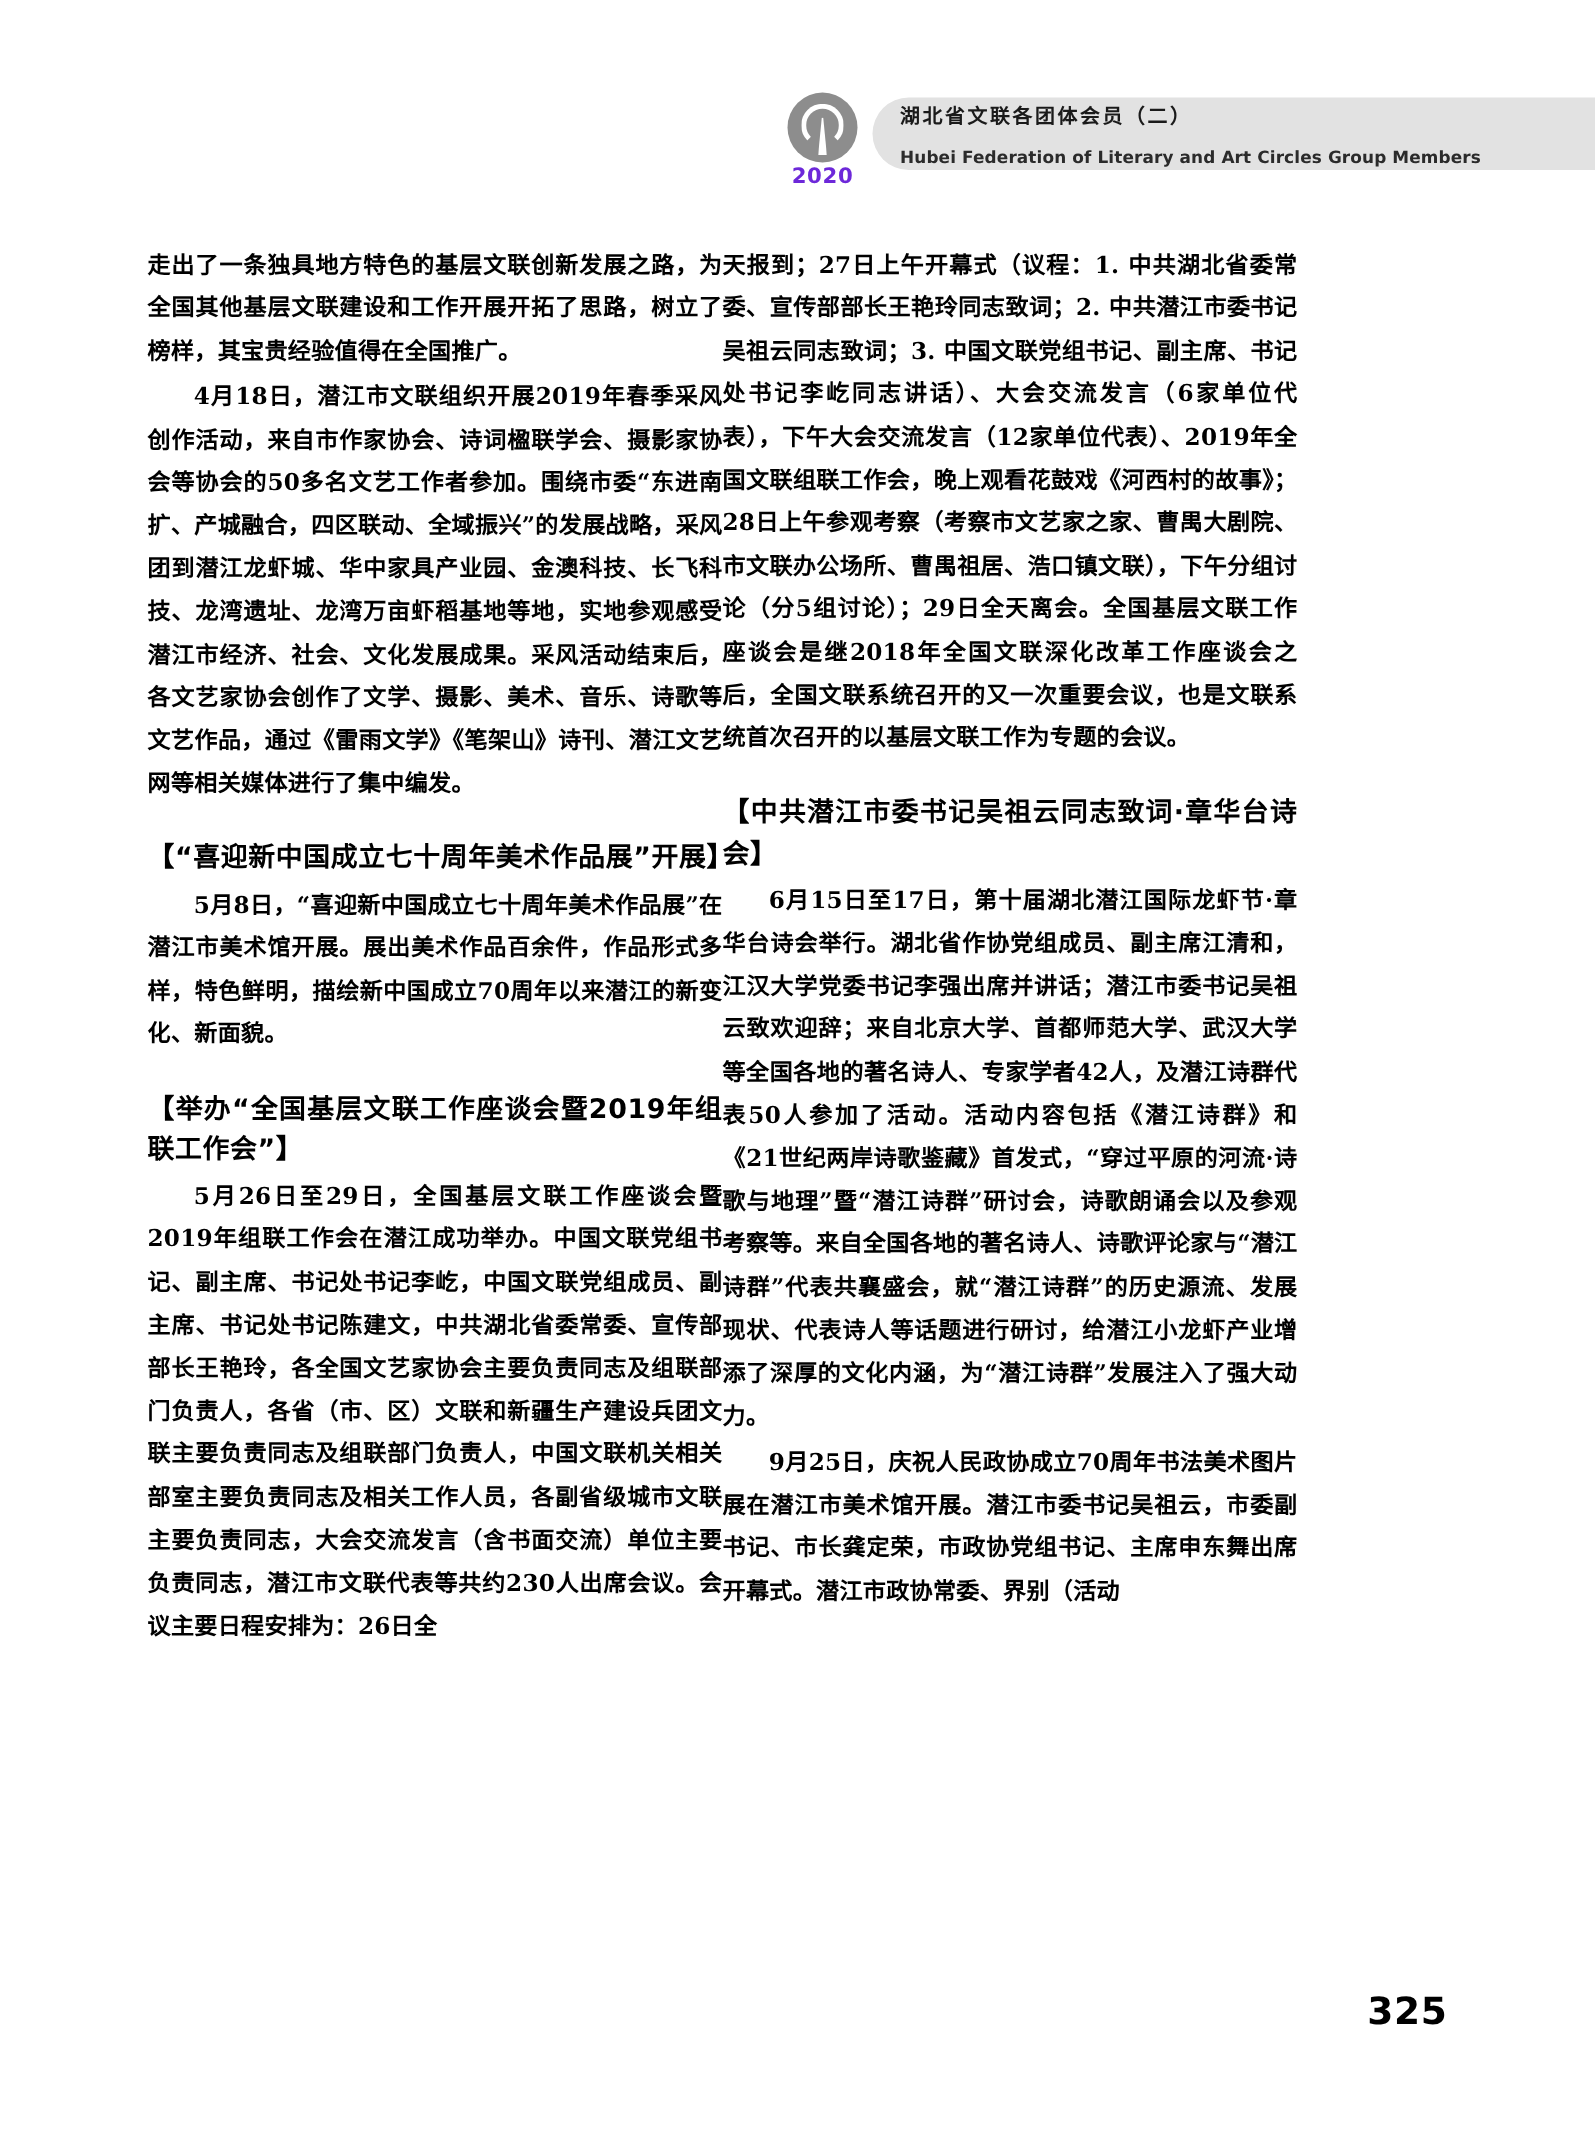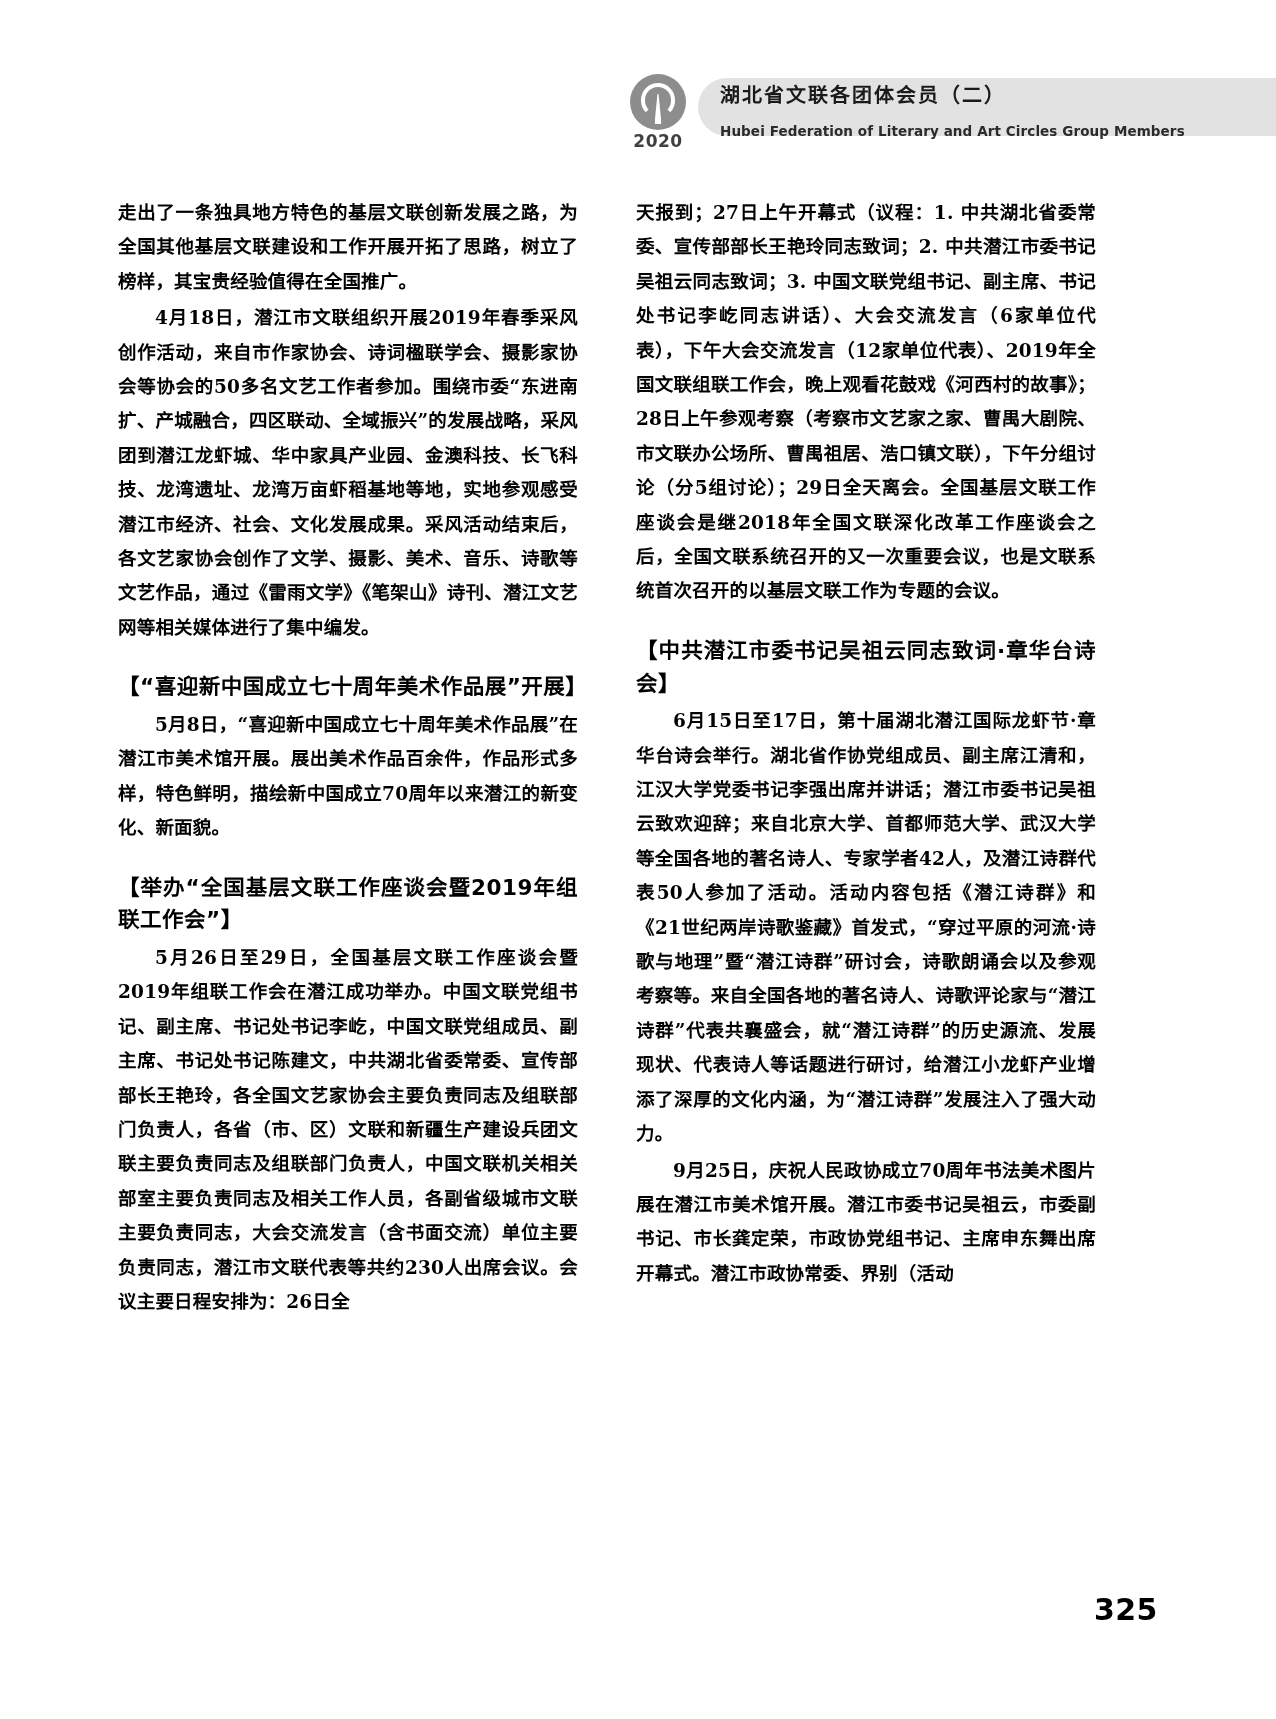--- a/index.html
+++ b/index.html
@@ -65,21 +65,21 @@
     top: 20px;
     transform: translateX(-50%);
     width: 7px;
     height: 30px;
     background: #ffffff;
     clip-path: polygon(42% 0, 58% 0, 100% 100%, 0 100%);
   }
   .header-year {
     font-size: 17px;
     font-weight: bold;
-    color: #404040;
+    color: #6d28d9;
     letter-spacing: 0.5px;
     margin-top: 1px;
     font-family: "DejaVu Sans", "Liberation Sans", sans-serif;
   }
   .header-band {
     position: absolute;
     left: 78px;
     top: 6px;
     right: 0;
     height: 58px;
@@ -87,21 +87,21 @@
     border-radius: 29px 0 0 29px;
     z-index: 1;
   }
   .header-text {
     position: absolute;
     left: 100px;
     top: 10px;
     z-index: 3;
   }
   .header-title-cn {
-    font-size: 20px;
+    font-size: 16px;
     font-weight: bold;
     color: #1a1a1a;
     letter-spacing: 2px;
     line-height: 1.35;
     white-space: nowrap;
   }
   .header-title-en {
     font-size: 13.5px;
     font-weight: bold;
     color: #2b2b2b;
@@ -112,21 +112,20 @@
   }
 
   
   .columns {
     position: absolute;
     top: 196px;
     left: 118px;
     width: 1040px;
     height: 1265px;
     display: flex;
-    gap: 58px;
   }
   .column {
     width: 460px;
     flex: 0 0 460px;
   }
 
   .sec-heading {
     font-family: "DejaVu Sans", "Liberation Sans", sans-serif;
     font-size: 21.5px;
     font-weight: bold;

